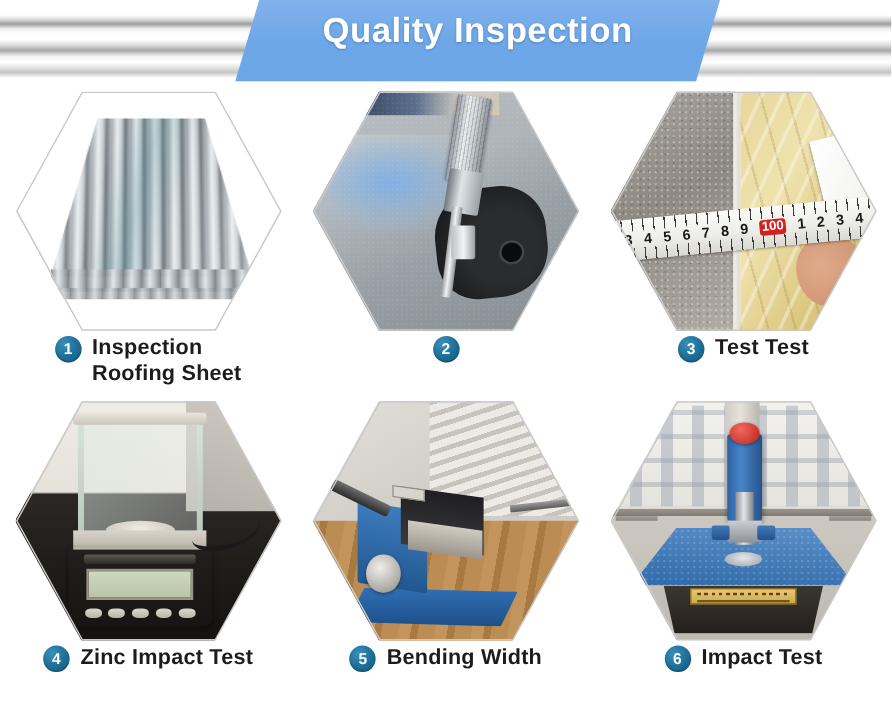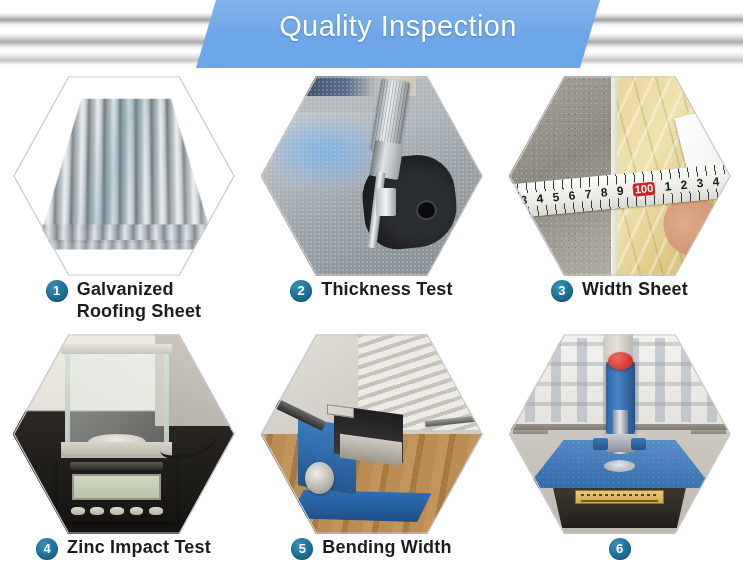--- a/index.html
+++ b/index.html
@@ -30,21 +30,21 @@
     clip-path:polygon(20px 0, 404px 0, 384px 68px, 0px 68px);
     box-shadow:0 2px 3px rgba(0,0,0,.35);
   }
   .banner-trapezoid .sheen{
     position:absolute;left:0;top:0;right:0;height:34px;
     background:linear-gradient(to bottom,rgba(255,255,255,.13),rgba(255,255,255,0));
   }
   .banner-title{
     position:absolute;top:0;left:196px;width:404px;height:52px;
     display:flex;align-items:center;justify-content:center;
-    color:#ffffff;font-size:29px;font-weight:normal;letter-spacing:.4px;
+    color:#ffffff;font-size:29px;font-weight:bold;letter-spacing:.4px;
     text-shadow:0 1px 2px rgba(40,70,120,.45);
     white-space:nowrap;
   }
 
   
   .grid{
     position:absolute;left:0;top:72px;width:743px;height:516px;
     display:grid;grid-template-columns:247px 249px 247px;grid-template-rows:258px 258px;
   }
   .cell{position:relative;}
@@ -311,21 +311,21 @@
               <div class="edge2"></div>
             </div>
           </div>
         </div>
         <svg class="hexline" viewBox="0 0 222 200" preserveAspectRatio="none">
           <polygon points="55.5,1 166.5,1 221,100 166.5,199 55.5,199 1,100"></polygon>
         </svg>
       </div>
       <div class="caption">
         <div class="badge">1</div>
-        <div class="cap-text">Galvanized
+        <div class="cap-text">Inspection
 Roofing Sheet</div>
       </div>
     </div>
 
     <div class="cell">
       <div class="hex-wrap">
         <div class="hex">
           <div class="photo p2">
             <div class="topstrip"></div>
             <div class="plate"></div>
@@ -337,21 +337,20 @@
             <div class="spindle"></div>
             <div class="anvil"></div>
           </div>
         </div>
         <svg class="hexline" viewBox="0 0 222 200" preserveAspectRatio="none">
           <polygon points="55.5,1 166.5,1 221,100 166.5,199 55.5,199 1,100"></polygon>
         </svg>
       </div>
       <div class="caption">
         <div class="badge">2</div>
-        <div class="cap-text">Thickness Test</div>
       </div>
     </div>
 
     <div class="cell">
       <div class="hex-wrap">
         <div class="hex">
           <div class="photo p3">
             <div class="left"></div>
             <div class="seam"></div>
             <div class="right"></div>
@@ -378,21 +377,21 @@
               </div>
             </div>
           </div>
         </div>
         <svg class="hexline" viewBox="0 0 222 200" preserveAspectRatio="none">
           <polygon points="55.5,1 166.5,1 221,100 166.5,199 55.5,199 1,100"></polygon>
         </svg>
       </div>
       <div class="caption">
         <div class="badge">3</div>
-        <div class="cap-text">Width Sheet</div>
+        <div class="cap-text">Test Test</div>
       </div>
     </div>
 
     <div class="cell">
       <div class="hex-wrap">
         <div class="hex">
           <div class="photo p4">
             <div class="wallR"></div>
             <div class="glass"></div>
             <div class="topbar"></div>
@@ -470,17 +469,18 @@
             <div class="anvil"></div>
             <div class="label"></div>
           </div>
         </div>
         <svg class="hexline" viewBox="0 0 222 200" preserveAspectRatio="none">
           <polygon points="55.5,1 166.5,1 221,100 166.5,199 55.5,199 1,100"></polygon>
         </svg>
       </div>
       <div class="caption">
         <div class="badge">6</div>
+        <div class="cap-text">Impact Test</div>
       </div>
     </div>
 
   </div>
 </div>
 
 </body></html>

